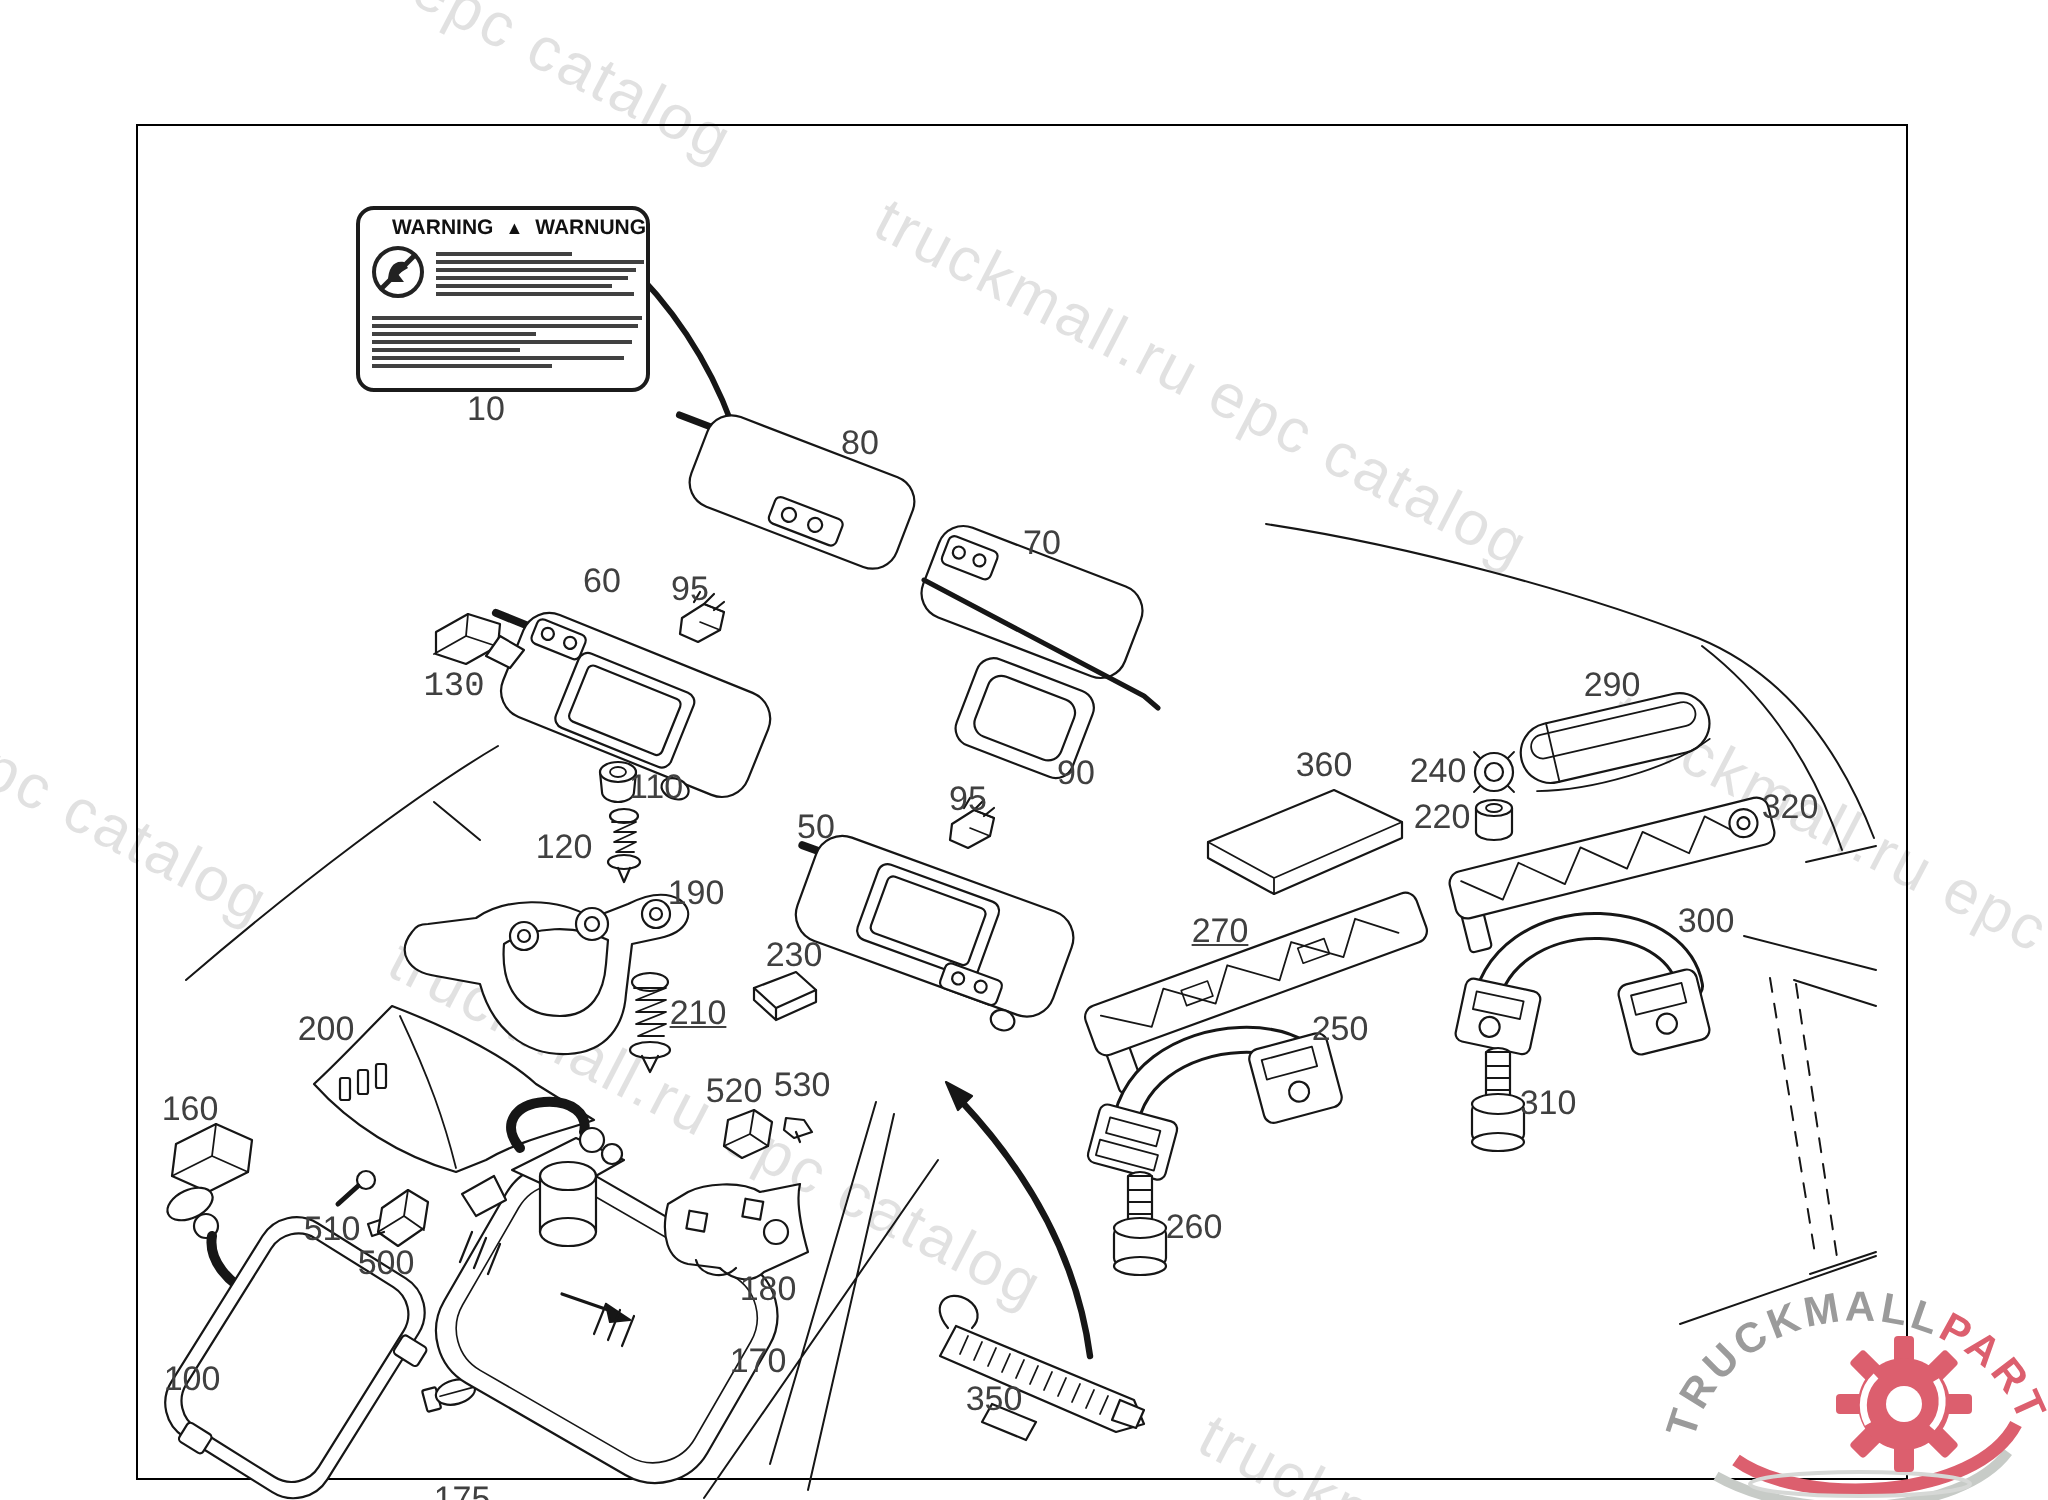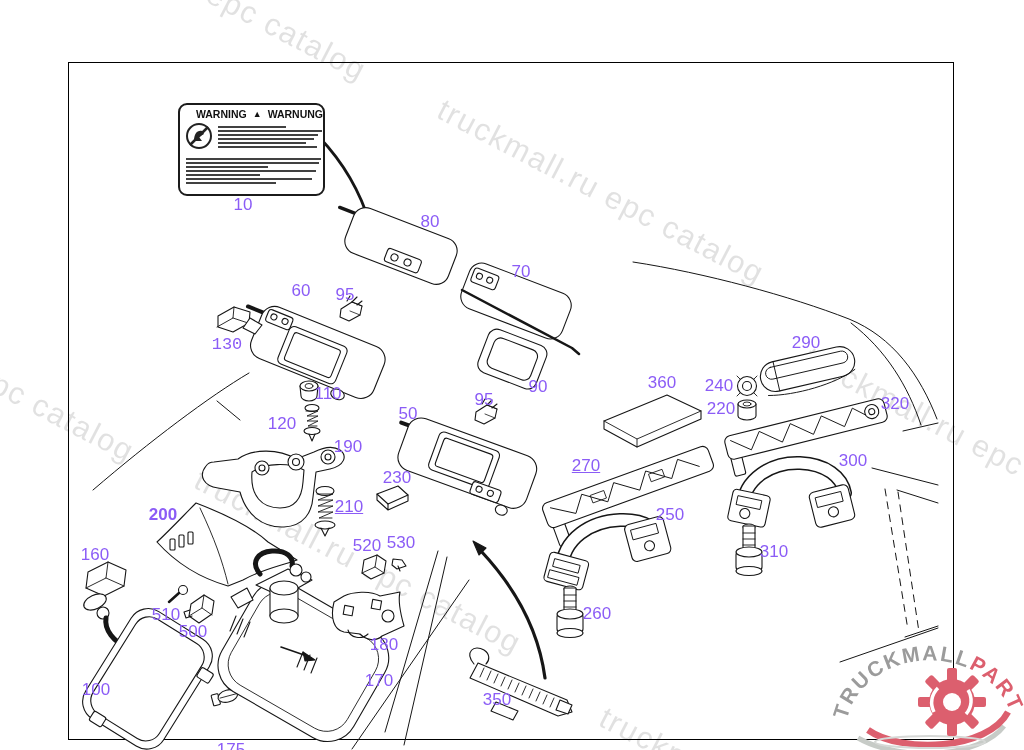--- a/index.html
+++ b/index.html
@@ -15,21 +15,21 @@
         border-radius:9px;background:#fff;box-sizing:border-box;padding:3px 5px;z-index:4;}
   .warn-title{display:flex;justify-content:center;align-items:center;gap:6px;
               font:bold 10.5px "Liberation Sans",sans-serif;color:#111;margin-left:16px;}
   .warn-tri{font-size:9px;line-height:9px;}
   .warn-body{position:relative;margin-top:2px;height:62px;}
   .warn-icon{position:absolute;left:0;top:0;}
   .tl{height:1.6px;background:#414141;margin:2.4px 0;}
   .col-right{position:absolute;left:33px;top:2px;width:104px;}
   .col-full{position:absolute;left:1px;top:34px;width:136px;}
   .part-label{position:absolute;transform:translate(-50%,-50%);font:400 17px "Liberation Sans",sans-serif;
-              color:#8b5cf6;white-space:nowrap;z-index:5;cursor:pointer;}
+              color:#404040;white-space:nowrap;z-index:5;cursor:pointer;}
   #logo{position:absolute;left:826px;top:622px;z-index:6;}
 </style>
 </head>
 <body>
 
 <div id="canvas">
 
   <div id="wm-layer">
       <div class="watermark" style="left: 50px; top: -111px; color: rgba(20, 20, 20, 0.13); transform: rotate(27.5deg);">truckmall.ru epc catalog</div>
       <div class="watermark" style="left: 448px; top: 92px; color: rgba(20, 20, 20, 0.13); transform: rotate(27.5deg);">truckmall.ru epc catalog</div>
@@ -370,27 +370,27 @@
       <div class="part-label" style="left: 484px; top: 400px;">95</div>
       <div class="part-label" style="left: 284px; top: 394px; margin-left: 44px;">110</div>
       <div class="part-label" style="left: 282px; top: 424px;">120</div>
       <div class="part-label" style="left: 227px; top: 344px; font-family: Liberation Mono, monospace;">130</div>
       <div class="part-label" style="left: 96px; top: 690px;">100</div>
       <div class="part-label" style="left: 95px; top: 555px;">160</div>
       <div class="part-label" style="left: 379px; top: 681px;">170</div>
       <div class="part-label" style="left: 231px; top: 718px; margin-top: 32px;">175</div>
       <div class="part-label" style="left: 384px; top: 645px;">180</div>
       <div class="part-label" style="left: 348px; top: 447px;">190</div>
-      <div class="part-label" style="left: 163px; top: 515px; font-weight: bold;">200</div>
+      <div class="part-label" style="left: 163px; top: 515px;">200</div>
       <div class="part-label" style="left: 349px; top: 507px; text-decoration: underline;">210</div>
       <div class="part-label" style="left: 721px; top: 409px;">220</div>
       <div class="part-label" style="left: 397px; top: 478px;">230</div>
       <div class="part-label" style="left: 670px; top: 515px;">250</div>
       <div class="part-label" style="left: 597px; top: 614px;">260</div>
-      <div class="part-label" style="left: 586px; top: 466px; text-decoration: underline;">270</div>
+      <div class="part-label" style="left: 610px; top: 466px; text-decoration: underline;">270</div>
       <div class="part-label" style="left: 806px; top: 343px;">290</div>
       <div class="part-label" style="left: 853px; top: 461px;">300</div>
       <div class="part-label" style="left: 774px; top: 552px;">310</div>
       <div class="part-label" style="left: 895px; top: 404px;">320</div>
       <div class="part-label" style="left: 719px; top: 386px;">240</div>
       <div class="part-label" style="left: 497px; top: 700px;">350</div>
       <div class="part-label" style="left: 662px; top: 383px;">360</div>
       <div class="part-label" style="left: 193px; top: 632px;">500</div>
       <div class="part-label" style="left: 166px; top: 615px;">510</div>
       <div class="part-label" style="left: 367px; top: 546px;">520</div>

